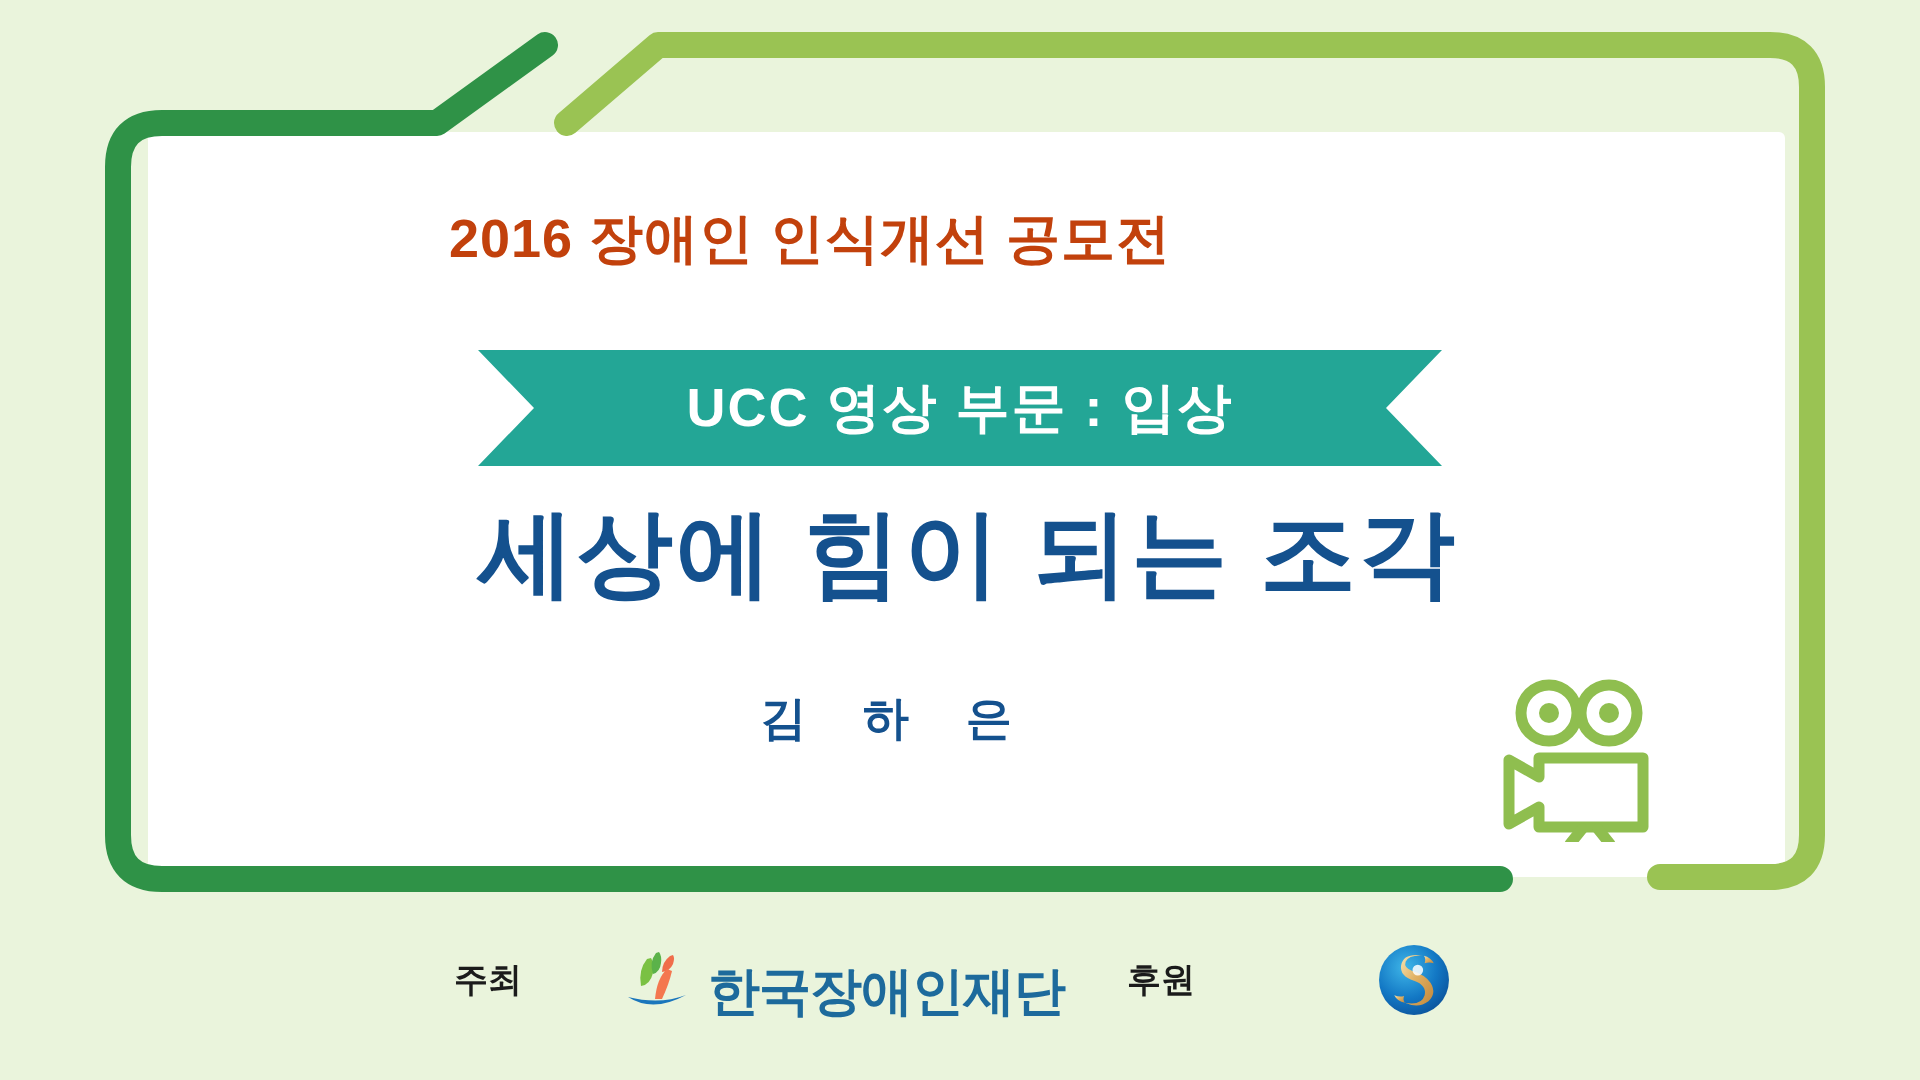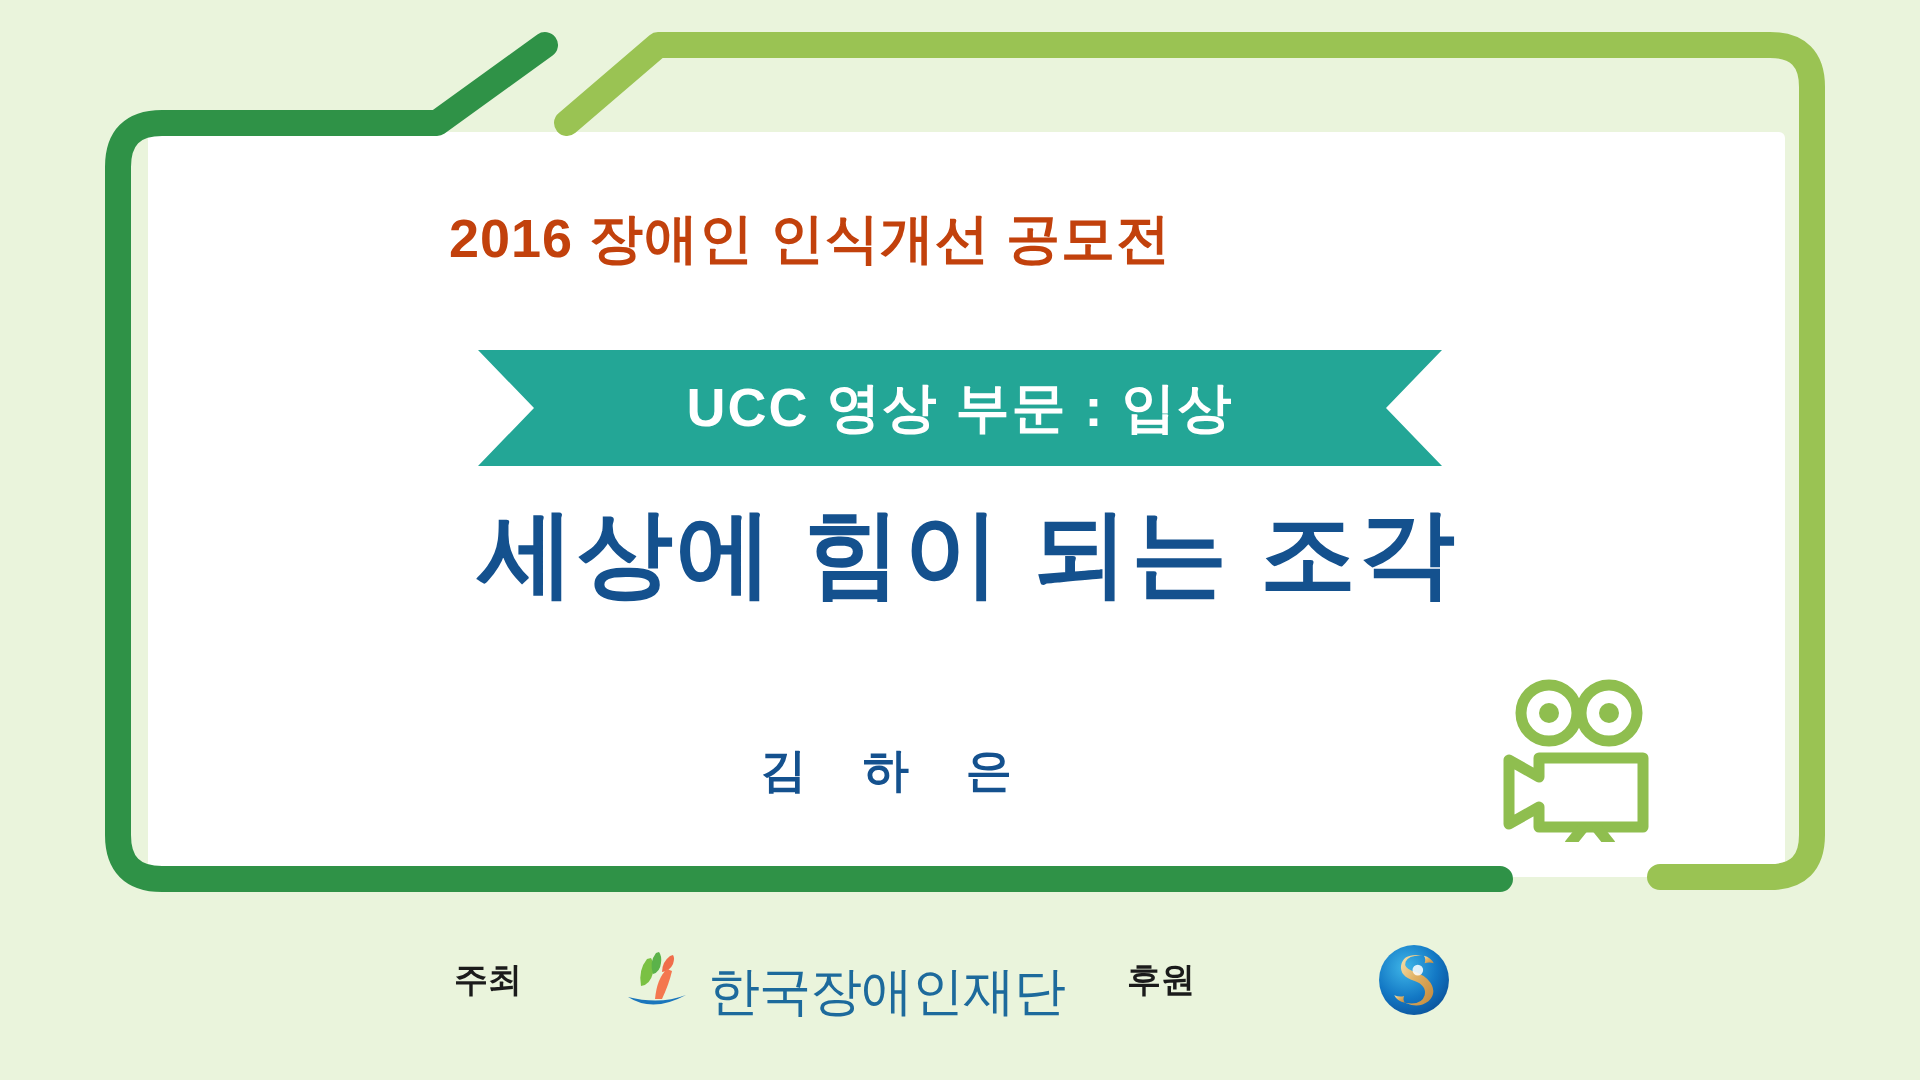--- a/index.html
+++ b/index.html
@@ -99,21 +99,21 @@
     letter-spacing: 3px;
     white-space: nowrap;
     line-height: 1.1;
     padding-left: 8px;
   }
 
   
   .author {
     position: absolute;
     left: 0;
-    top: 740px;
+    top: 688px;
     width: 1772px;
     text-align: center;
     font-size: 46px;
     font-weight: 700;
     color: #14518e;
     letter-spacing: 22px;
     text-indent: 22px;
     white-space: nowrap;
   }
 
@@ -148,21 +148,21 @@
     color: #1b1b1b;
     letter-spacing: 0px;
     white-space: nowrap;
   }
   .logo-wrap {
     display: flex;
     align-items: center;
   }
   .org-name {
     font-size: 52px;
-    font-weight: 400;
+    font-weight: 700;
     white-space: nowrap;
     letter-spacing: -1px;
     margin-top: 24px;
   }
   .org-name.kdf { color: #1d6a9c; }
   .org-name.mohw { color: #111111; font-size: 50px; }
   .org-name.shinhan { color: #6d6e71; font-size: 52px; }
   .gap-28 { width: 28px; }
   .gap-14 { width: 14px; }
   .gap-62 { width: 62px; }

